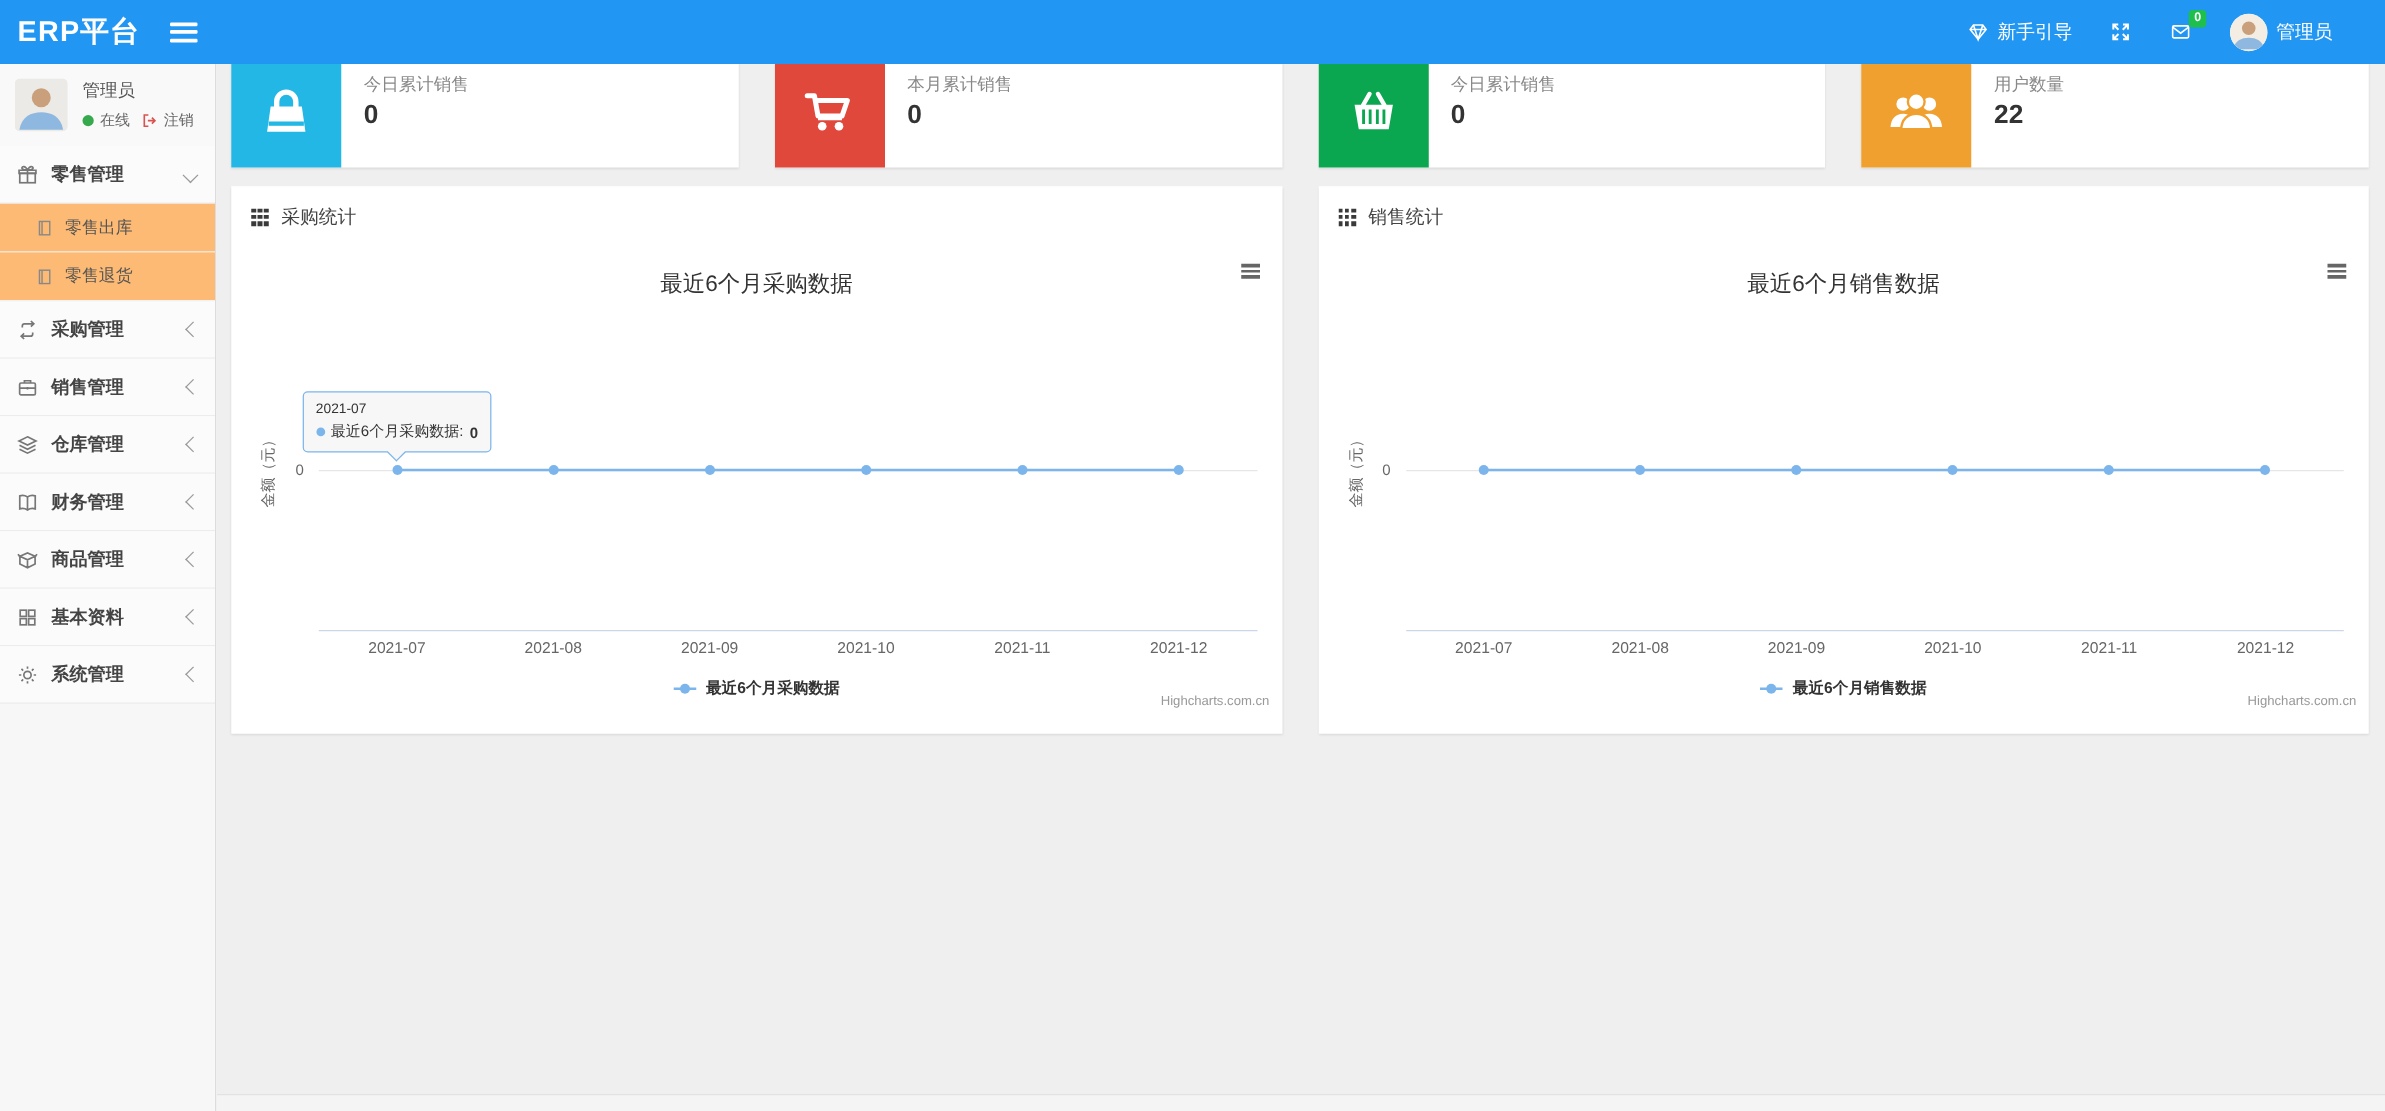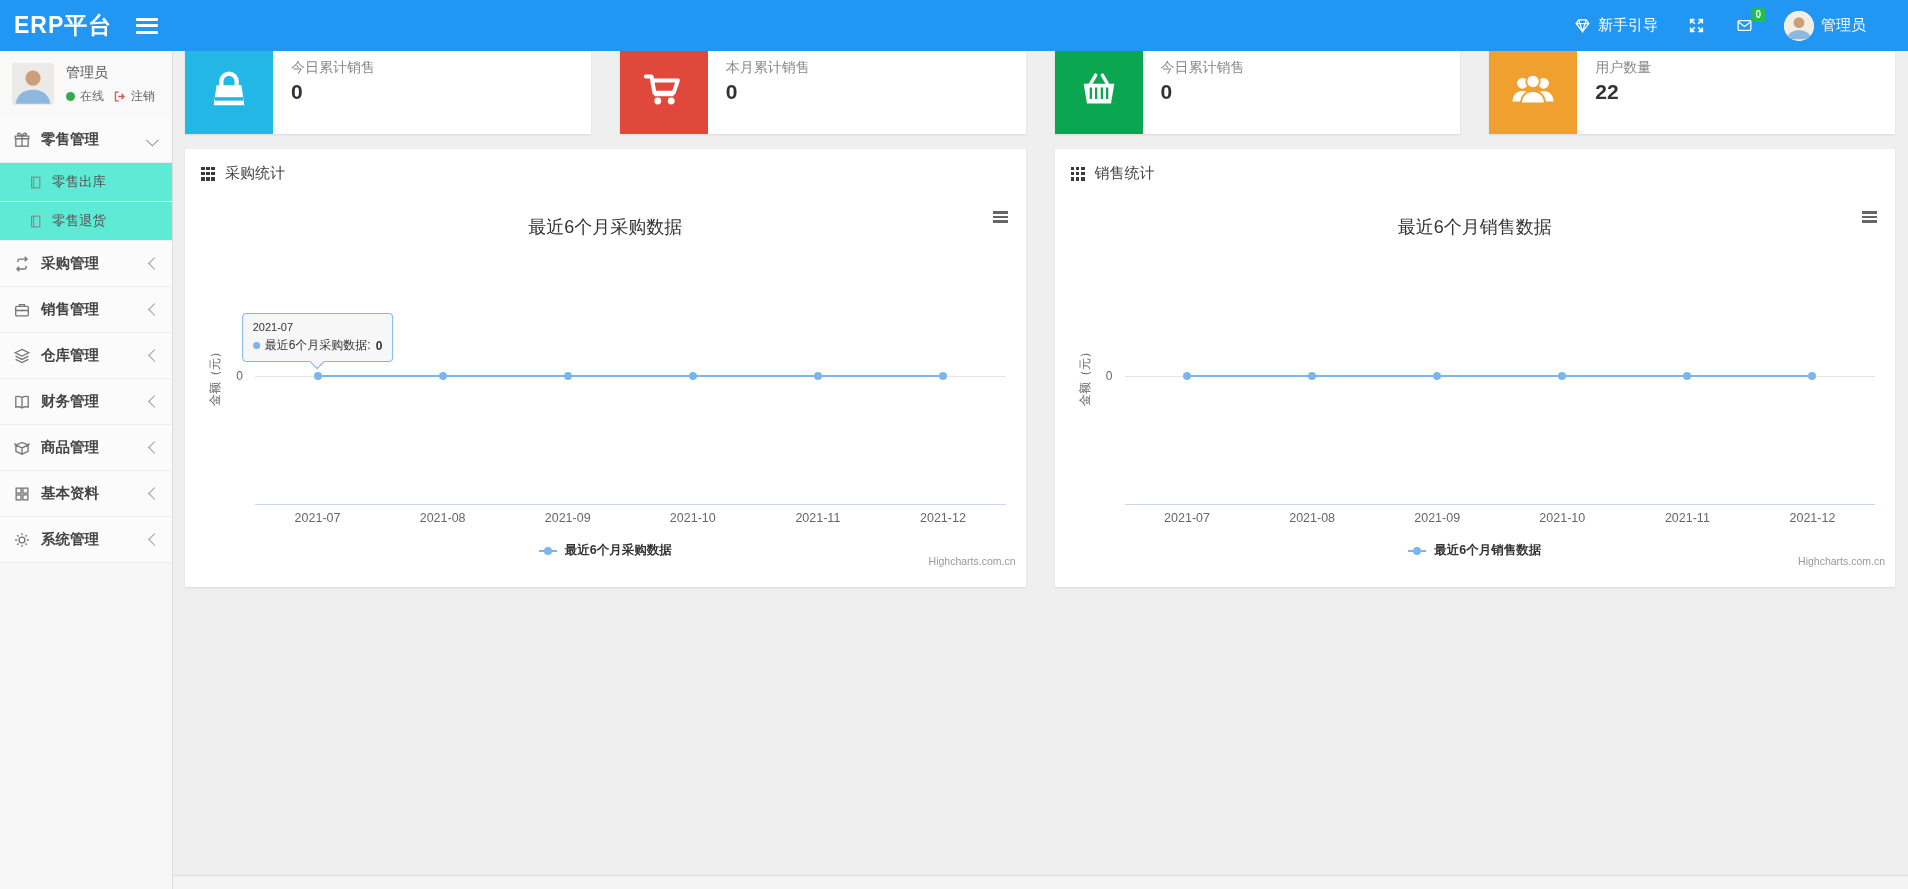--- a/index.html
+++ b/index.html
@@ -19,21 +19,21 @@
   
   .sidebar{position:fixed;top:51px;left:0;bottom:0;width:172px;background:#f7f7f7;border-right:1px solid #dcdcdc;z-index:10;}
   .side-user{display:flex;align-items:center;gap:12px;padding:12px 10px 12px 12px;background:#f9f9f9;}
   .avatar-side{width:42px;height:42px;border-radius:4px;overflow:hidden;background:#e9e9e9;flex:none;}
   .su-name{font-size:14px;color:#555;margin-bottom:6px;}
   .su-status{display:flex;align-items:center;gap:5px;font-size:12px;color:#666;}
   .dot{width:9px;height:9px;border-radius:50%;background:#35a94c;display:inline-block;}
   .menu-item{height:45px;display:flex;align-items:center;padding:0 13px;background:#fbfbfb;
     border-bottom:1px solid #ececec;color:#444;font-size:14.5px;font-weight:600;cursor:pointer;}
   .menu-item .mi-icon{width:18px;height:18px;margin-right:10px;color:#777;flex:none;}
-  .submenu-item{height:38px;display:flex;align-items:center;padding:0 13px 0 28px;background:#5eead4;
+  .submenu-item{height:38px;display:flex;align-items:center;padding:0 13px 0 28px;background:#fdba74;
     border-bottom:1px solid #f1f1f1;color:#555;font-size:13.5px;cursor:pointer;}
   .submenu-item .mi-icon{width:15px;height:15px;margin-right:9px;color:#888;flex:none;}
   .chev{margin-left:auto;width:8px;height:8px;border-left:1.5px solid #999;border-bottom:1.5px solid #999;
     transform:rotate(45deg);flex:none;}
   .chev.down{transform:rotate(-45deg) translate(-2px,-1px);}
   .mi-icon svg{width:100%;height:100%;display:block;}
   
   .main{margin-left:172px;padding:7px 13px 0 13px;}
   .tabbar{margin-top:0;height:39px;}
   .tab{display:inline-flex;align-items:center;gap:8px;background:#2196f3;color:#fff;

